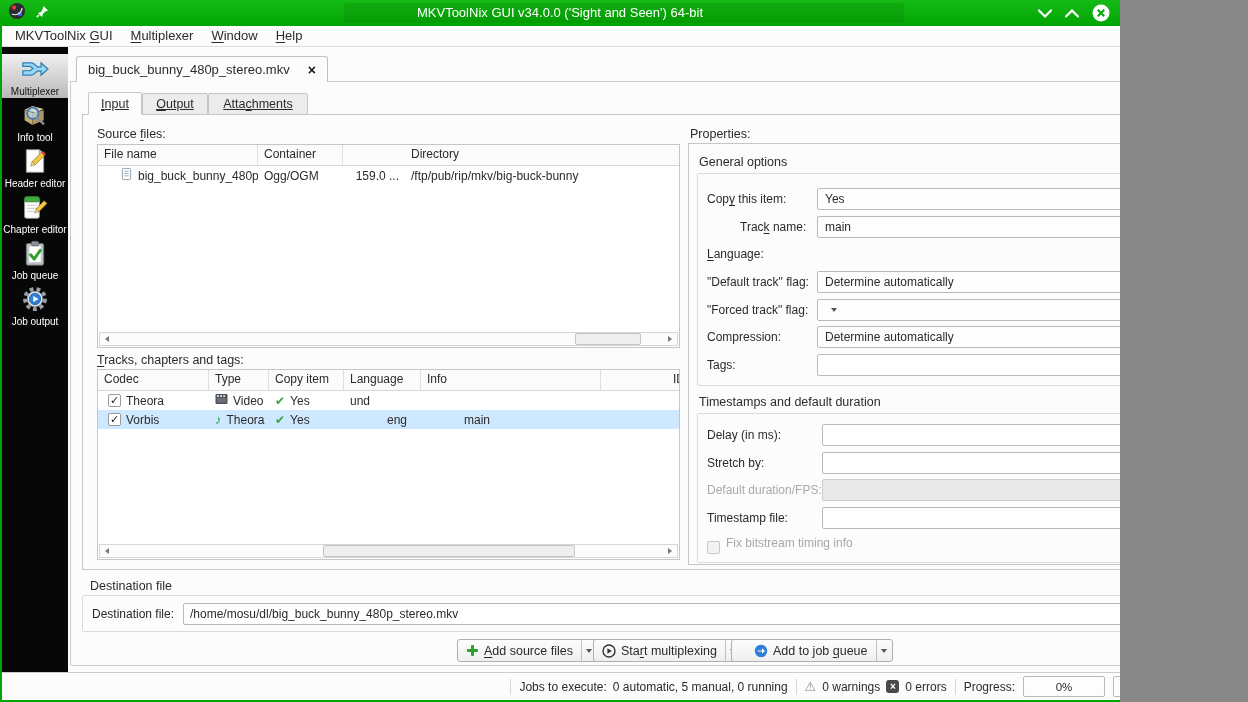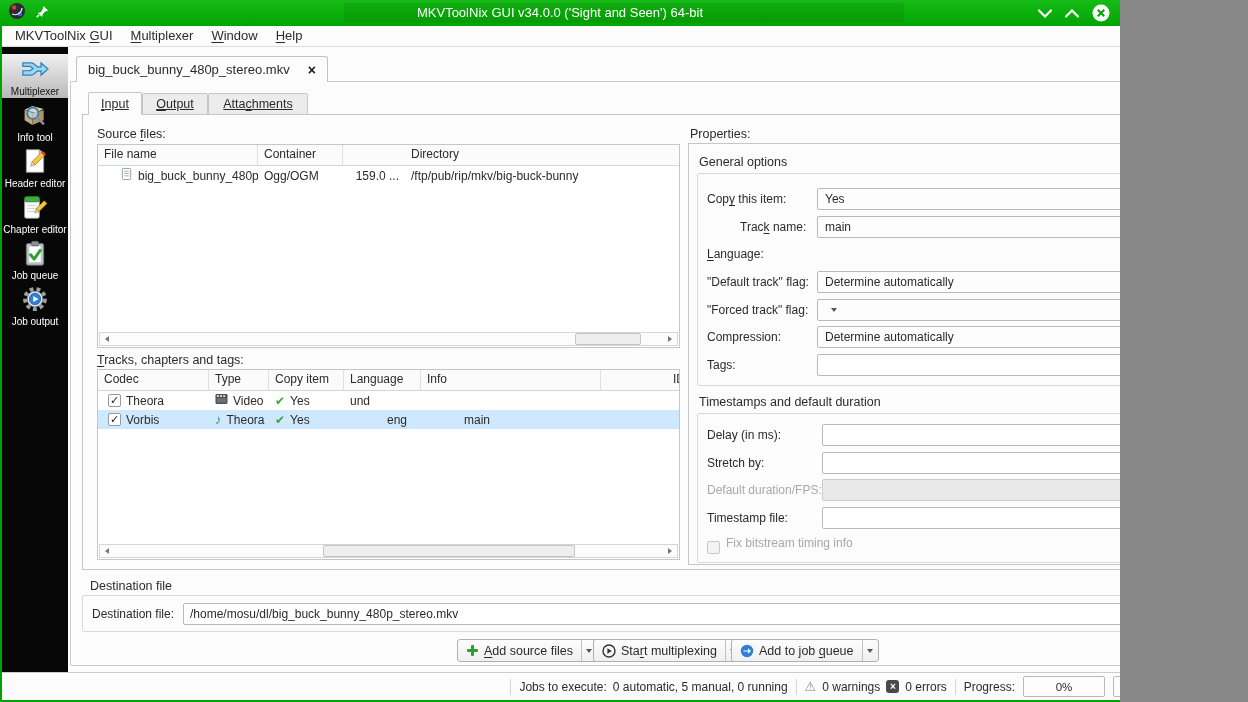--- a/index.html
+++ b/index.html
@@ -518,21 +518,21 @@
         <svg width="14" height="14" viewBox="0 0 14 14">
             <circle cx="7" cy="7" r="6" fill="none" stroke="#333" stroke-width="1.4"></circle>
             <path d="M5.4 4.2 l4.4 2.8 -4.4 2.8z" fill="#333"></path>
           </svg>
         <span>Sta<u>r</u>t multiplexing</span>
       </span>
       <span class="pb-arrow">
           <span class="caret"></span>
         </span>
     </div>
-    <div class="pushbtn" style="left:729px; top:613px;">
+    <div class="pushbtn" style="left:729px; top:613px;padding-left:14px;">
       <span class="pb-main">
         <svg width="14" height="14" viewBox="0 0 14 14">
             <circle cx="7" cy="7" r="6.2" fill="#2f7fd6"></circle>
             <path d="M3.5 7 h4.5 v-2.2 l3 2.7 -3 2.7 v-2.2 h-4.5z" fill="#fff" transform="translate(0,-.5)"></path>
           </svg>
         <span>Add to job <u>q</u>ueue</span>
       </span>
       <span class="pb-arrow">
           <span class="caret"></span>
         </span>

